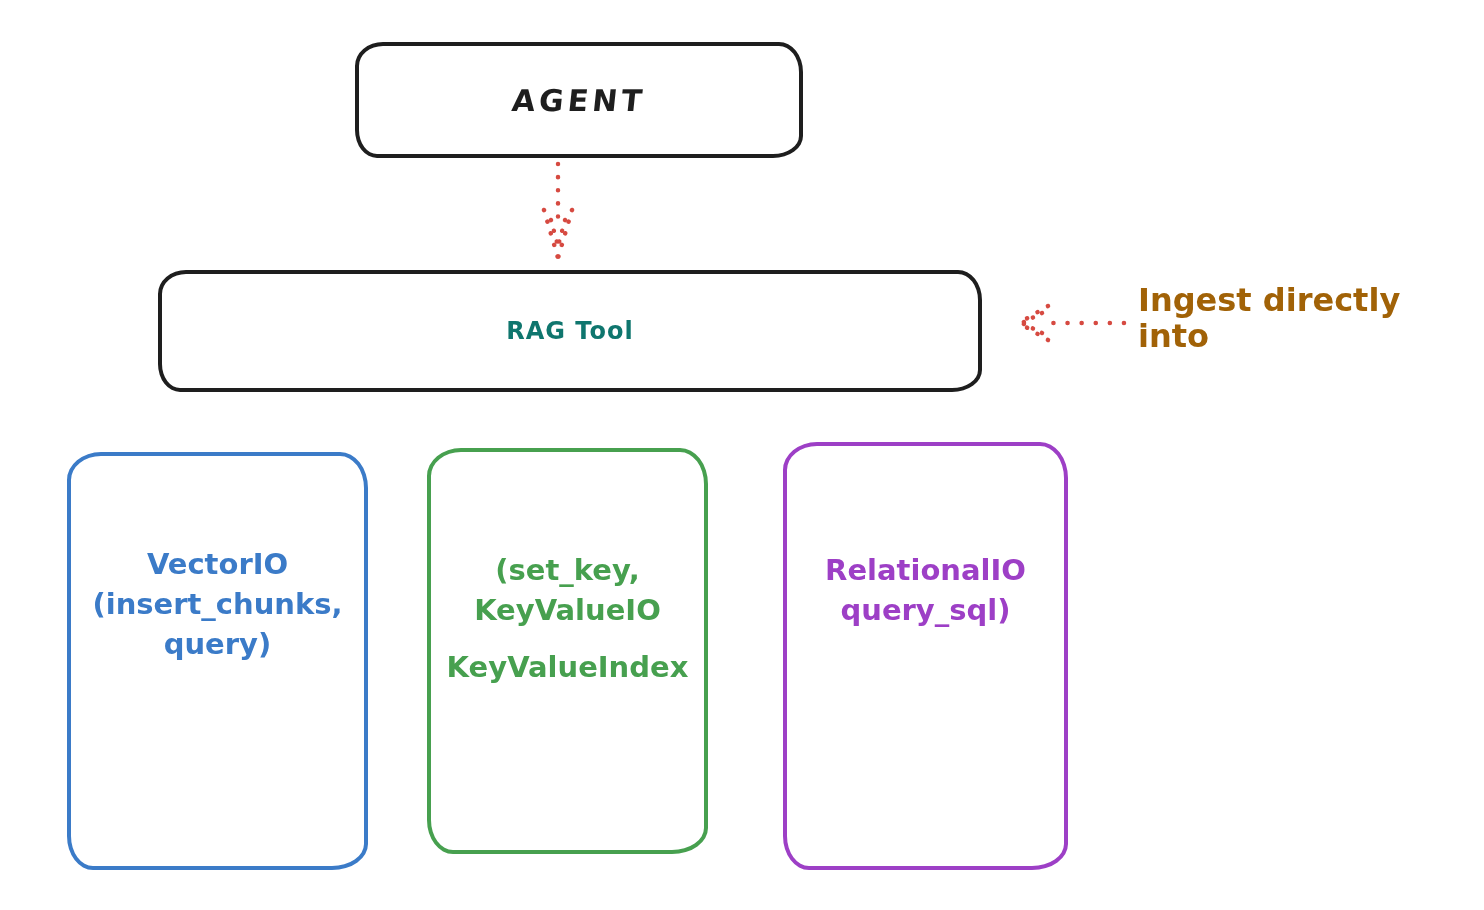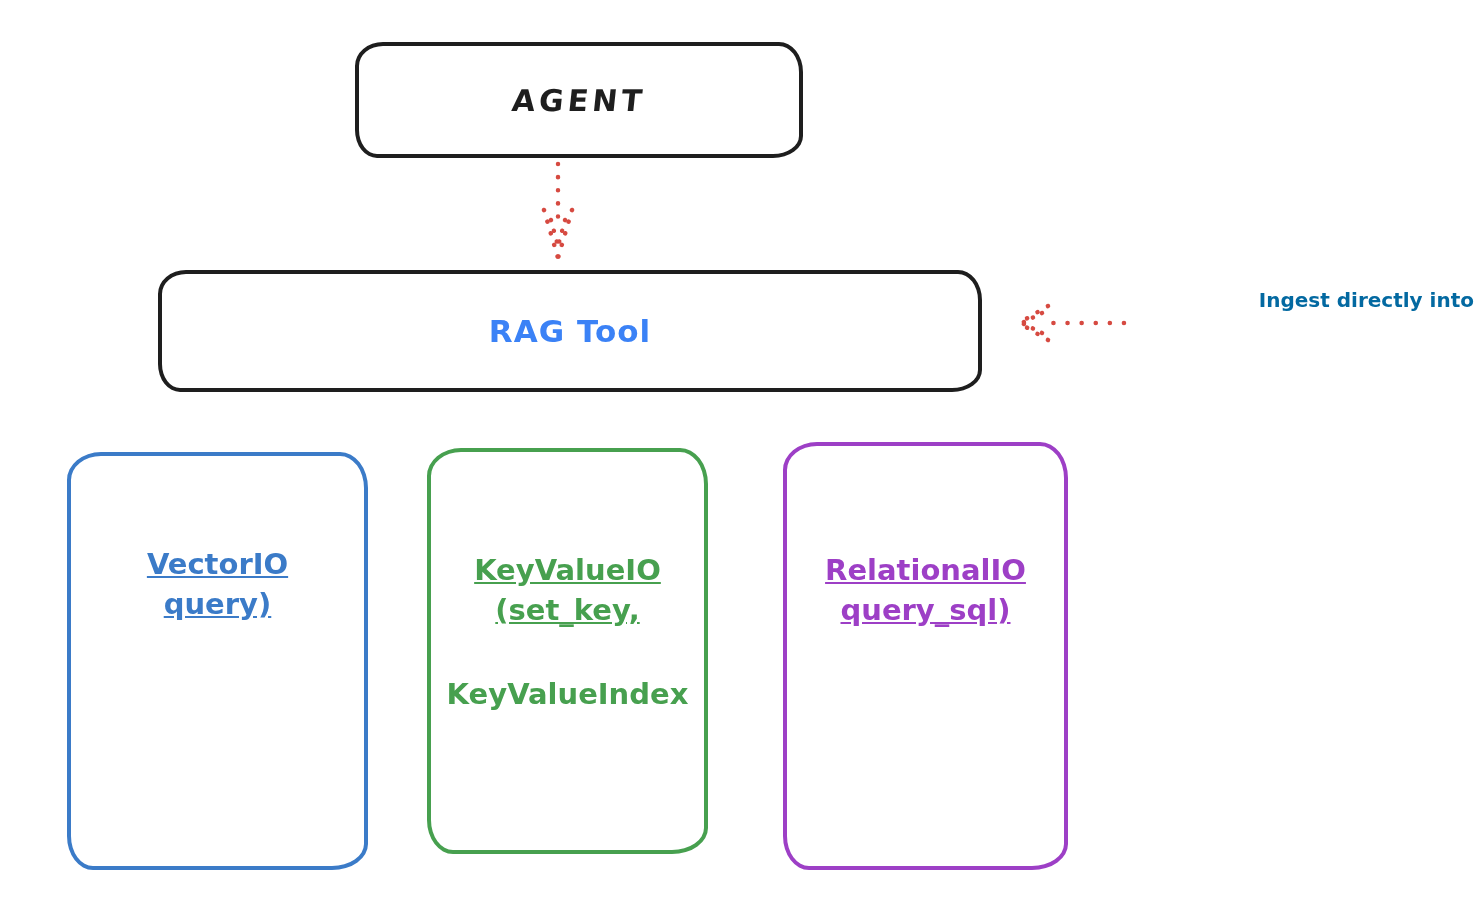--- a/index.html
+++ b/index.html
@@ -38,37 +38,37 @@
     font-weight: bold;
     letter-spacing: 4px;
     transform: skewX(-6deg);
     color: #1e1e1e;
   }
   .rag-box {
     left: 158px; top: 270px;
     width: 824px; height: 122px;
   }
   .rag-label {
-    font-size: 31px;
+    font-size: 24px;
     font-weight: 600;
     letter-spacing: 1px;
-    color: #3b82f6;
+    color: #0f766e;
   }
   
   .io-box {
     border-radius: 34px 28px 36px 26px / 28px 36px 26px 34px;
     flex-direction: column;
     justify-content: flex-start;
     text-align: center;
     font-weight: 600;
     font-size: 29px;
     line-height: 40px;
   }
-  .io-box .methods { display: block; text-decoration: underline; }
-  .io-box .index-label { display: block; margin-top: 44px; }
+  .io-box .methods { display: block; }
+  .io-box .index-label { display: block; margin-top: 17px; }
   .box-vector {
     left: 67px; top: 452px;
     width: 301px; height: 418px;
     border: 4px solid #3b7bc8;
     color: #3b7bc8;
     padding-top: 88px;
   }
   .box-keyvalue {
     left: 427px; top: 448px;
     width: 281px; height: 406px;
@@ -81,25 +81,25 @@
     width: 285px; height: 428px;
     border: 4px solid #9d3fc6;
     color: #9d3fc6;
     padding-top: 104px;
   }
   
   .annotation {
     position: absolute;
     left: 1138px; top: 282px;
     width: 336px;
-    text-align: right;
-    font-size: 20px;
+    text-align: left;
+    font-size: 32px;
     line-height: 36px;
     font-weight: bold;
-    color: #0369a1;
+    color: #a16207;
   }
   .arrow-svg {
     position: absolute;
   }
   .arrow-down { left: 540px; top: 160px; }
   .arrow-left { left: 1014px; top: 300px; }
 </style>
 </head>
 <body>
 
@@ -132,26 +132,27 @@
       <line x1="28" y1="33" x2="8" y2="23" stroke-dasharray="0.1 10"></line>
     </g>
   </svg>
 
   <div class="annotation">
     <span>Ingest directly into</span><br>
   </div>
 
   <div class="node io-box box-vector">
     <span class="methods">VectorIO</span>
+    <span class="methods">(insert_chunks,</span>
     <span class="methods">query)</span>
   </div>
 
   <div class="node io-box box-keyvalue">
+    <span class="methods">(set_key,</span>
     <span class="methods">KeyValueIO</span>
-    <span class="methods">(set_key,</span>
     <span class="index-label">KeyValueIndex</span>
   </div>
 
   <div class="node io-box box-relational">
     <span class="methods">RelationalIO</span>
     <span class="methods">query_sql)</span>
   </div>
 
 </div>
 

